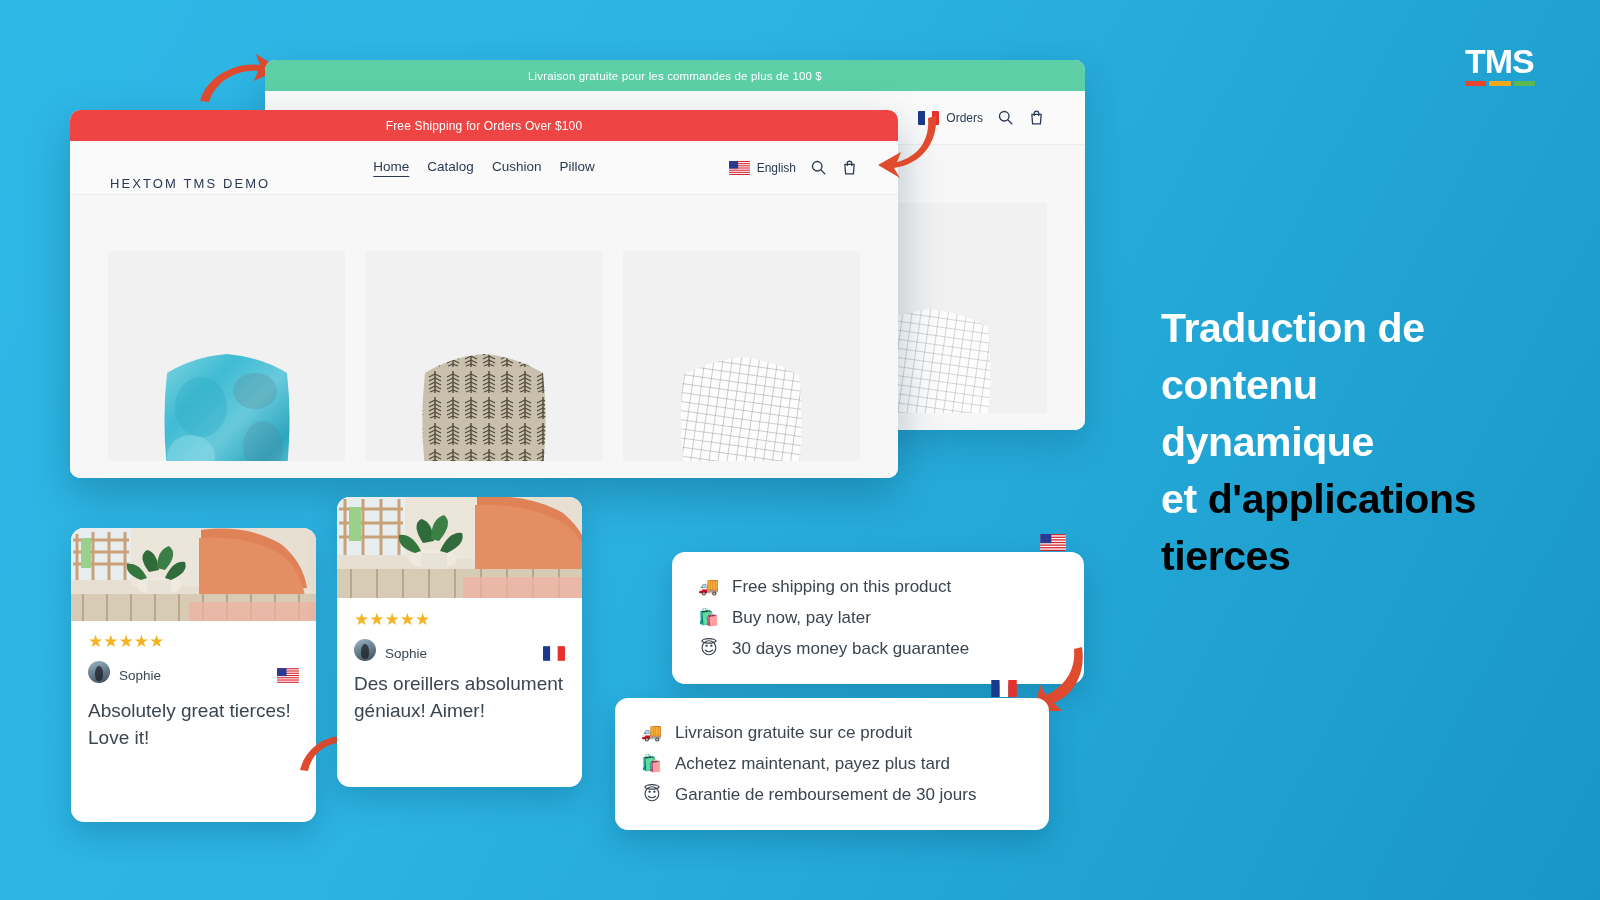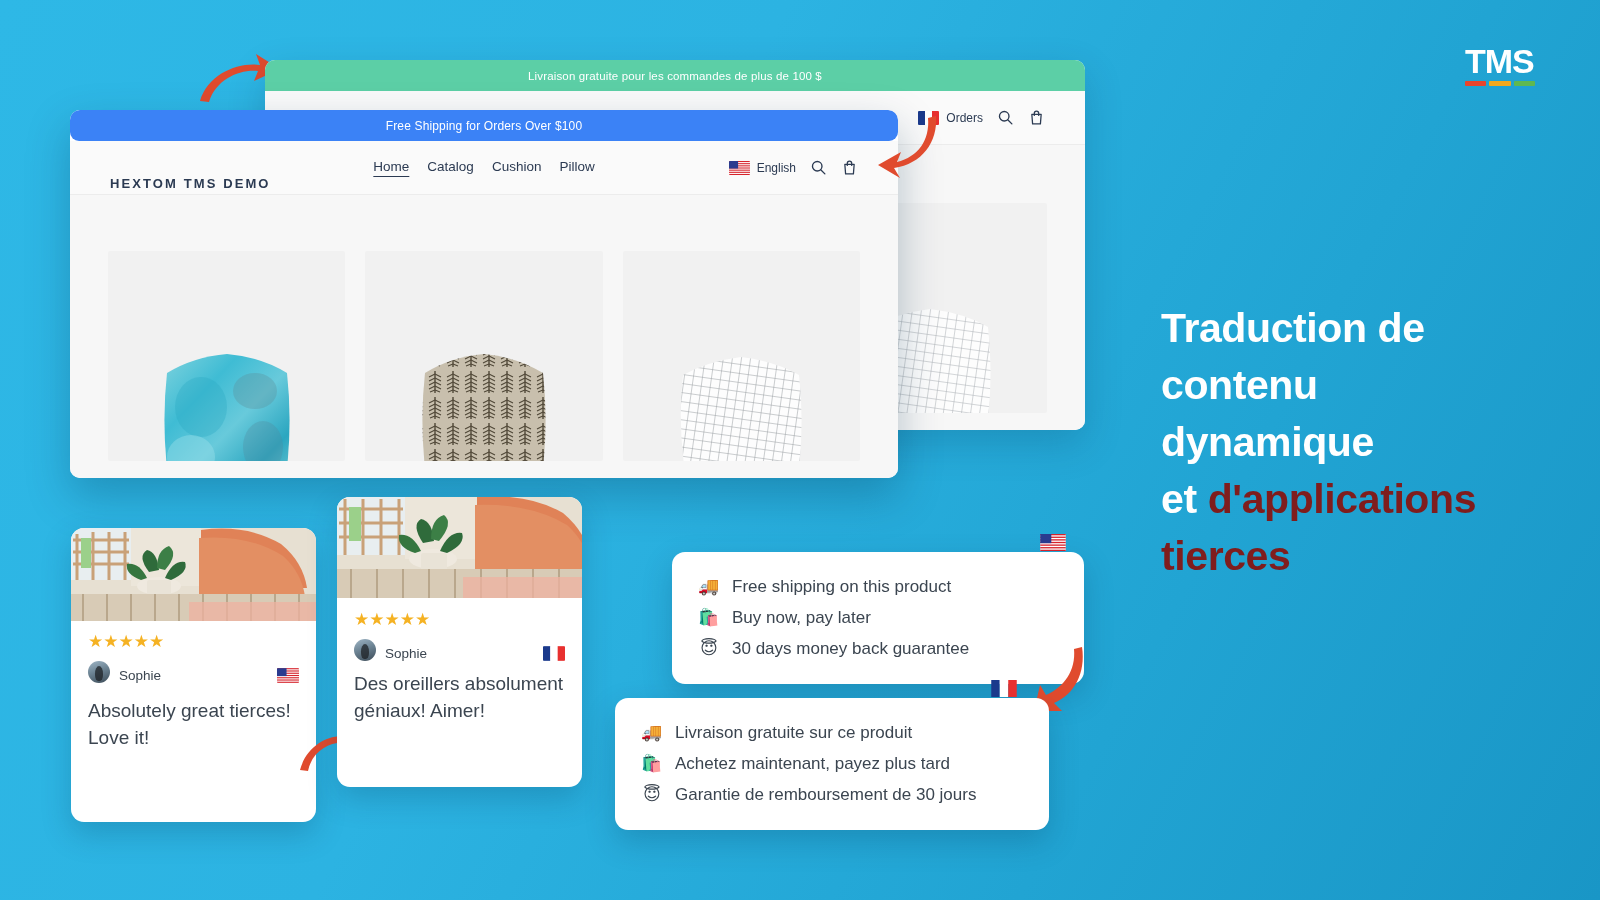--- a/index.html
+++ b/index.html
@@ -20,21 +20,21 @@
   }
   .logo-bars { display: flex; gap: 3px; margin-top: 3px; }
   .logo-bars i { display: block; height: 5px; flex: 1; border-radius: 1px; }
 
   
   .headline {
     position: absolute; left: 1161px; top: 300px; width: 400px;
     font-weight: 700; font-size: 41px; line-height: 57px;
     color: #ffffff; letter-spacing: -0.4px;
   }
-  .headline .accent { color: #7f1d1d; }
+  .headline .accent { color: #000000; }
 
   
   .browser {
     position: absolute; background: #ffffff; overflow: hidden;
     border-radius: 10px;
   }
   .browser.back {
     left: 265px; top: 60px; width: 820px; height: 370px;
     box-shadow: 0 14px 38px rgba(4,50,80,.20);
   }
@@ -46,21 +46,21 @@
     height: 31px; background: #5ccfa6; color: #ffffff;
     display: flex; align-items: center; justify-content: center;
     font-size: 11.5px; letter-spacing: .15px;
   }
   .browser.front .promo-bar { height: 31px; font-size: 12px; }
   .store-head {
     height: 54px; background: #fafafa; border-bottom: 1px solid #ececec;
     display: flex; align-items: center; padding: 0 40px; position: relative;
   }
   .store-logo {
-    font-size: 13px; font-weight: 700; letter-spacing: 2.1px;
+    font-size: 13px; font-weight: 400; letter-spacing: 2.1px;
     color: #2b3a52; white-space: nowrap; margin-top: 32px;
   }
   .store-nav {
     position: absolute; left: 50%; transform: translateX(-50%);
     display: flex; gap: 18px; font-size: 13.5px; color: #2b3a52;
   }
   .store-nav span { white-space: nowrap; }
   .store-nav span.active { border-bottom: 1px solid #2b3a52; padding-bottom: 2px; }
   .head-right {
     margin-left: auto; display: flex; align-items: center; gap: 14px;
@@ -211,21 +211,21 @@
               <path d="M18 58 Q44 44 76 40 Q110 44 134 58 Q140 110 132 166 L22 166 Q12 110 18 58 Z" fill="#fdfdfd"></path>
               <path d="M18 58 Q44 44 76 40 Q110 44 134 58 Q140 110 132 166 L22 166 Q12 110 18 58 Z" fill="url(#gridp)" opacity=".85"></path>
             </svg>
           </div>
         </div>
       </div>
     </div>
   </div>
 
   <div class="browser front">
-    <div class="promo-bar" style="background: #3b82f6; border-radius: 9px;">Free Shipping for Orders Over $100</div>
+    <div class="promo-bar" style="background: #ef4444;">Free Shipping for Orders Over $100</div>
     <div class="store-head">
       <div class="store-logo">HEXTOM TMS DEMO</div>
       <nav class="store-nav">
         <span class="active">Home</span>
         <span>Catalog</span>
         <span>Cushion</span>
         <span>Pillow</span>
       </nav>
       <div class="head-right">
         <div class="lang">

